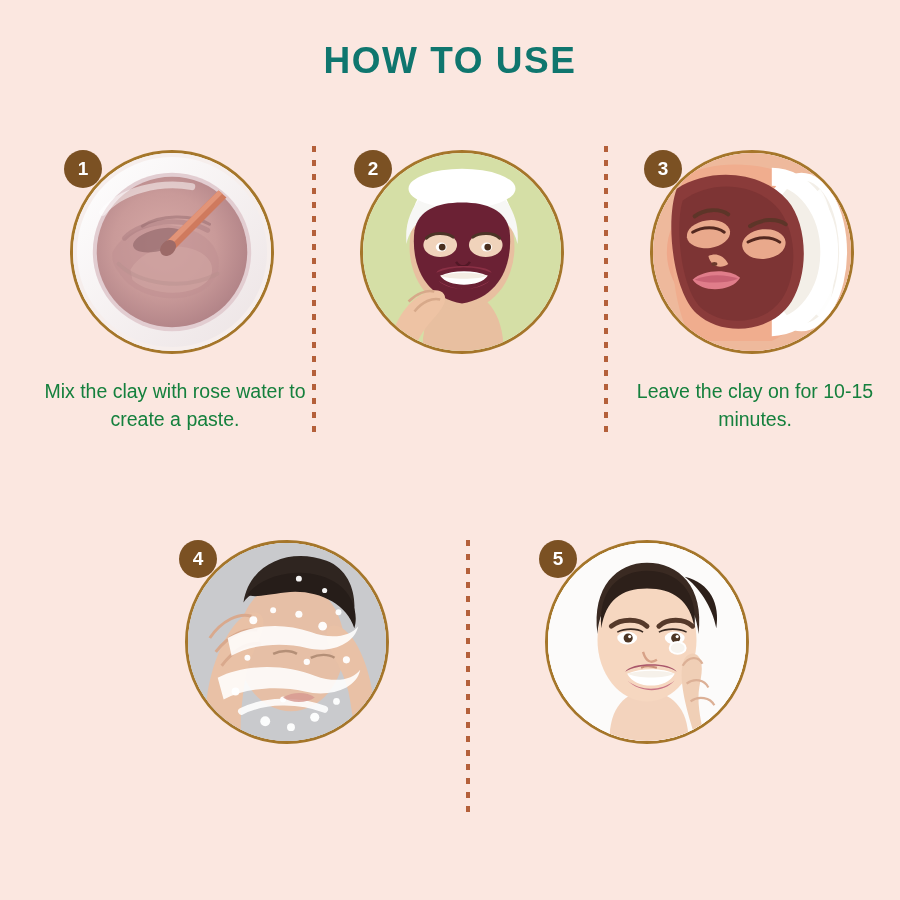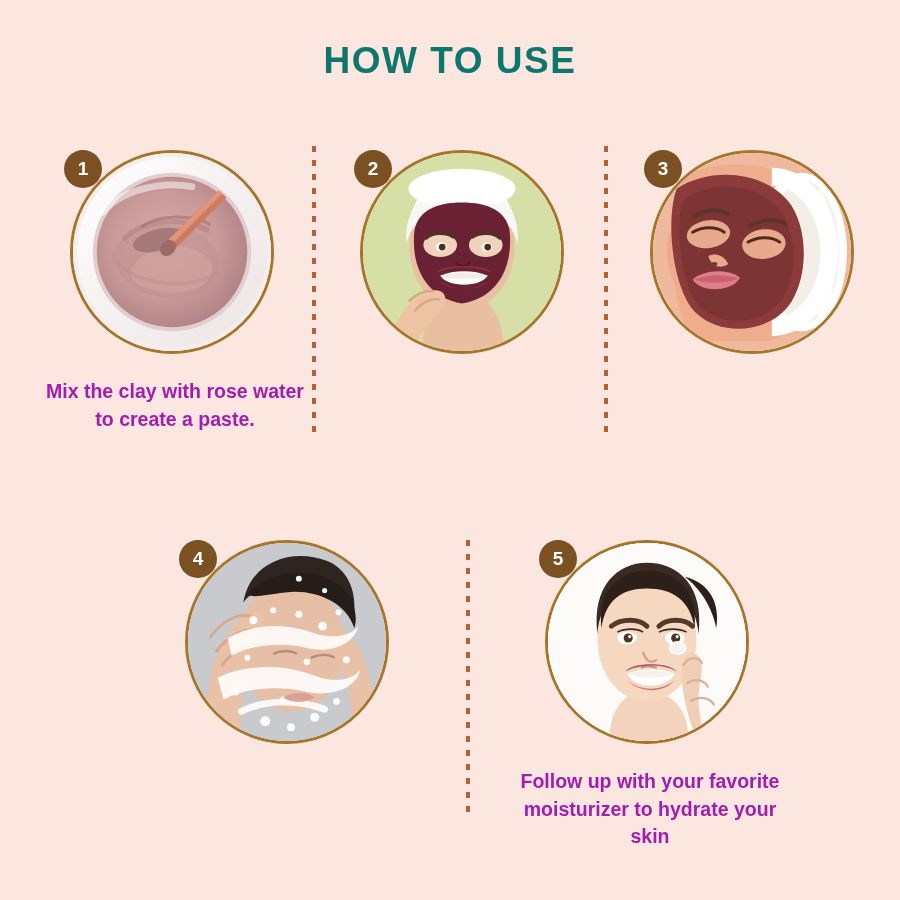--- a/index.html
+++ b/index.html
@@ -51,26 +51,25 @@
     font-size:19px;
     font-weight:bold;
     display:flex;align-items:center;justify-content:center;
     z-index:5;
     font-family:"Liberation Sans", sans-serif;
   }
 
   .caption{
     margin-top:18px;
     text-align:center;
-    color:#a21caf;
+    color:#15803d;
     font-size:19.5px;
     line-height:1.42;
     font-family:"Liberation Sans", sans-serif;
     padding:0 4px;
-    font-weight:bold;
   }
 
   
   .divider{
     position:absolute;
     width:4px;
     background-image:linear-gradient(to bottom,#b4603a 0 6px, rgba(0,0,0,0) 6px 14px);
     background-size:4px 14px;
     background-repeat:repeat-y;
   }
@@ -183,20 +182,21 @@
             <path d="M98 74 C110 66,126 66,134 72" stroke="#5d3528" stroke-width="4" fill="none" stroke-linecap="round"></path>
             <path d="M56 104 C64 100,72 104,76 112 C68 118,58 114,56 104Z" fill="#e9a88a"></path>
             <ellipse cx="62" cy="112" rx="3" ry="2" fill="#6b3a2c"></ellipse>
             <path d="M40 128 C50 118,76 116,88 126 C80 140,50 142,40 128Z" fill="#e07d8a"></path>
             <path d="M42 128 C54 122,74 122,86 127 C74 132,54 132,42 128Z" fill="#c96274"></path>
             <path d="M164 40 C180 60,184 140,166 164" stroke="#ffffff" stroke-width="12" fill="none" opacity="0.9"></path>
           </svg>
         </div>
       </div>
     </div>
+    <div class="caption">Leave the clay on for 10-15 minutes.</div>
   </div>
 
   <div class="step" style="left:155px;top:540px;">
     <div class="circle-wrap">
       <div class="badge">4</div>
       <div class="ring">
         <div class="photo">
           <svg viewBox="0 0 200 200" preserveAspectRatio="xMidYMid slice">
             <rect width="200" height="200" fill="#cdced0"></rect>
             <rect width="200" height="200" fill="#c9cacd"></rect>
@@ -272,16 +272,15 @@
             <ellipse cx="131" cy="106" rx="9" ry="7" fill="#ffffff"></ellipse>
             <ellipse cx="131" cy="106" rx="7" ry="5" fill="#f7f4ef"></ellipse>
             <path d="M150 200 C140 170,132 140,136 122 C139 110,150 108,154 118 C158 130,152 142,152 156 C152 172,156 188,160 200Z" fill="#f0cfb6"></path>
             <path d="M136 124 C142 114,152 114,156 122" stroke="#dcb096" stroke-width="2.2" fill="none"></path>
             <path d="M140 142 C148 136,158 138,162 146" stroke="#dcb096" stroke-width="2.2" fill="none"></path>
             <path d="M144 160 C152 154,164 156,168 164" stroke="#dcb096" stroke-width="2.2" fill="none"></path>
           </svg>
         </div>
       </div>
     </div>
-    <div class="caption">Follow up with your favorite moisturizer to hydrate your skin</div>
   </div>
 
 </div>
 
 </body></html>

